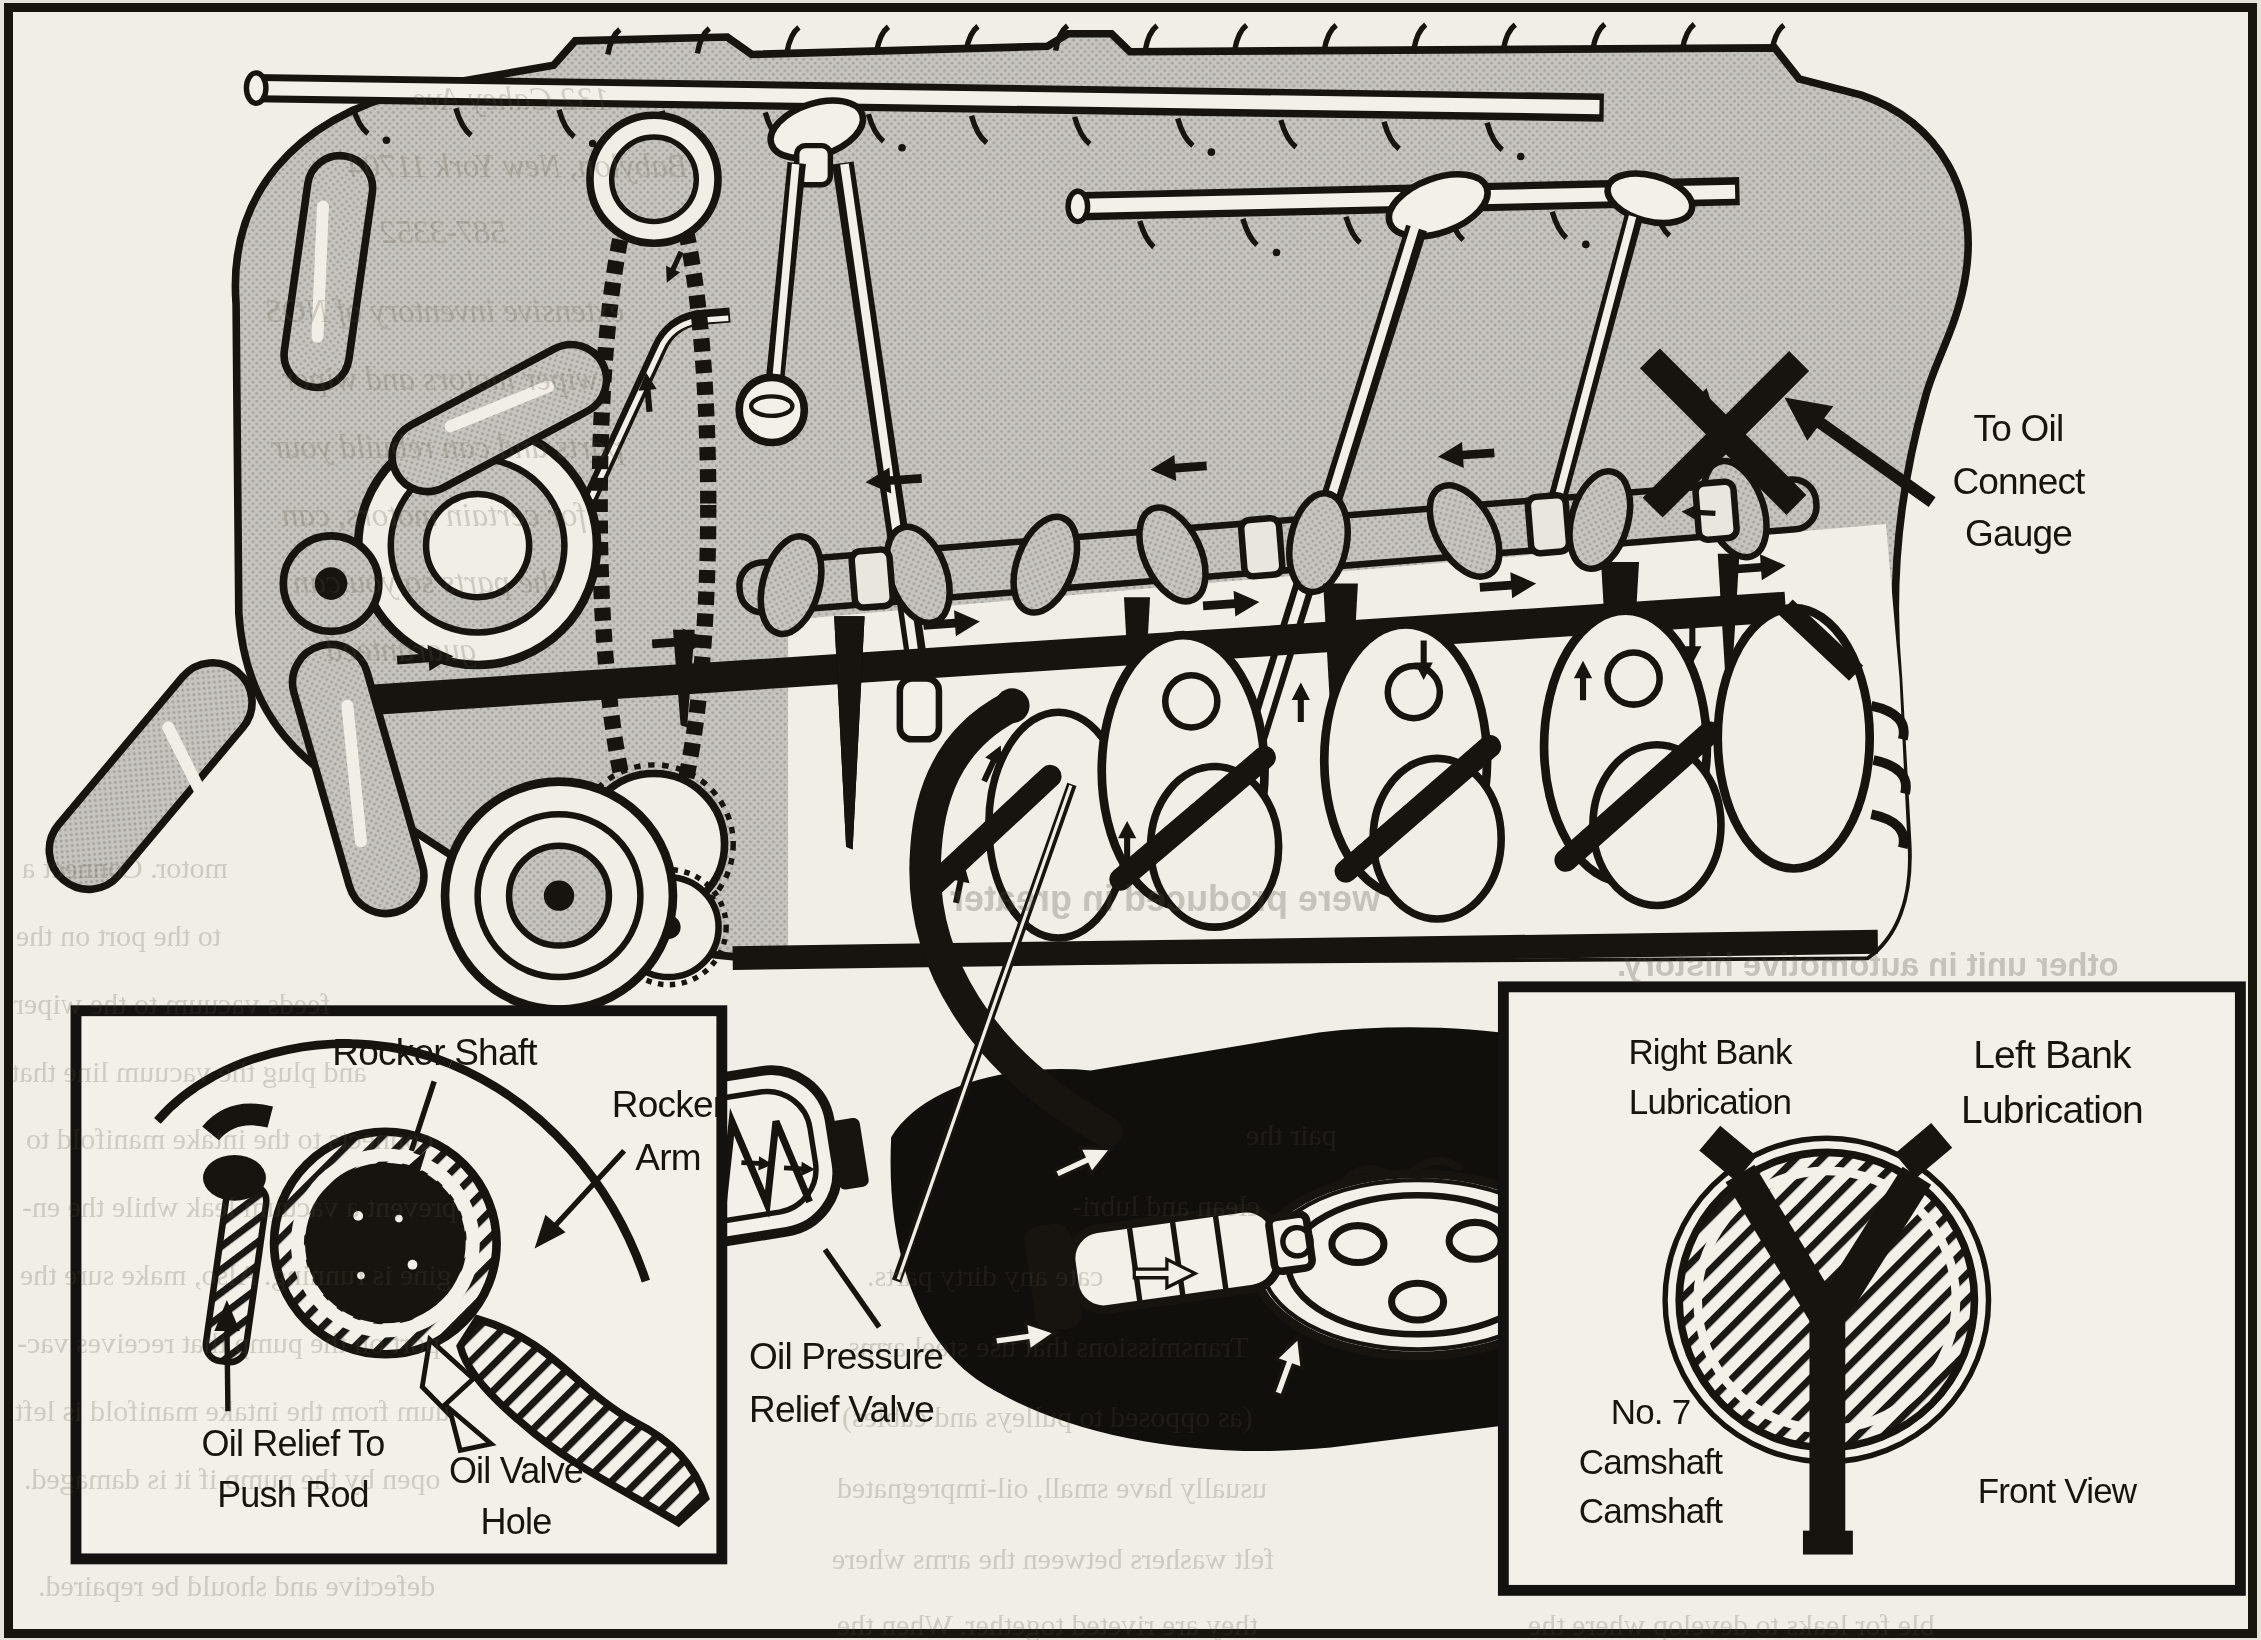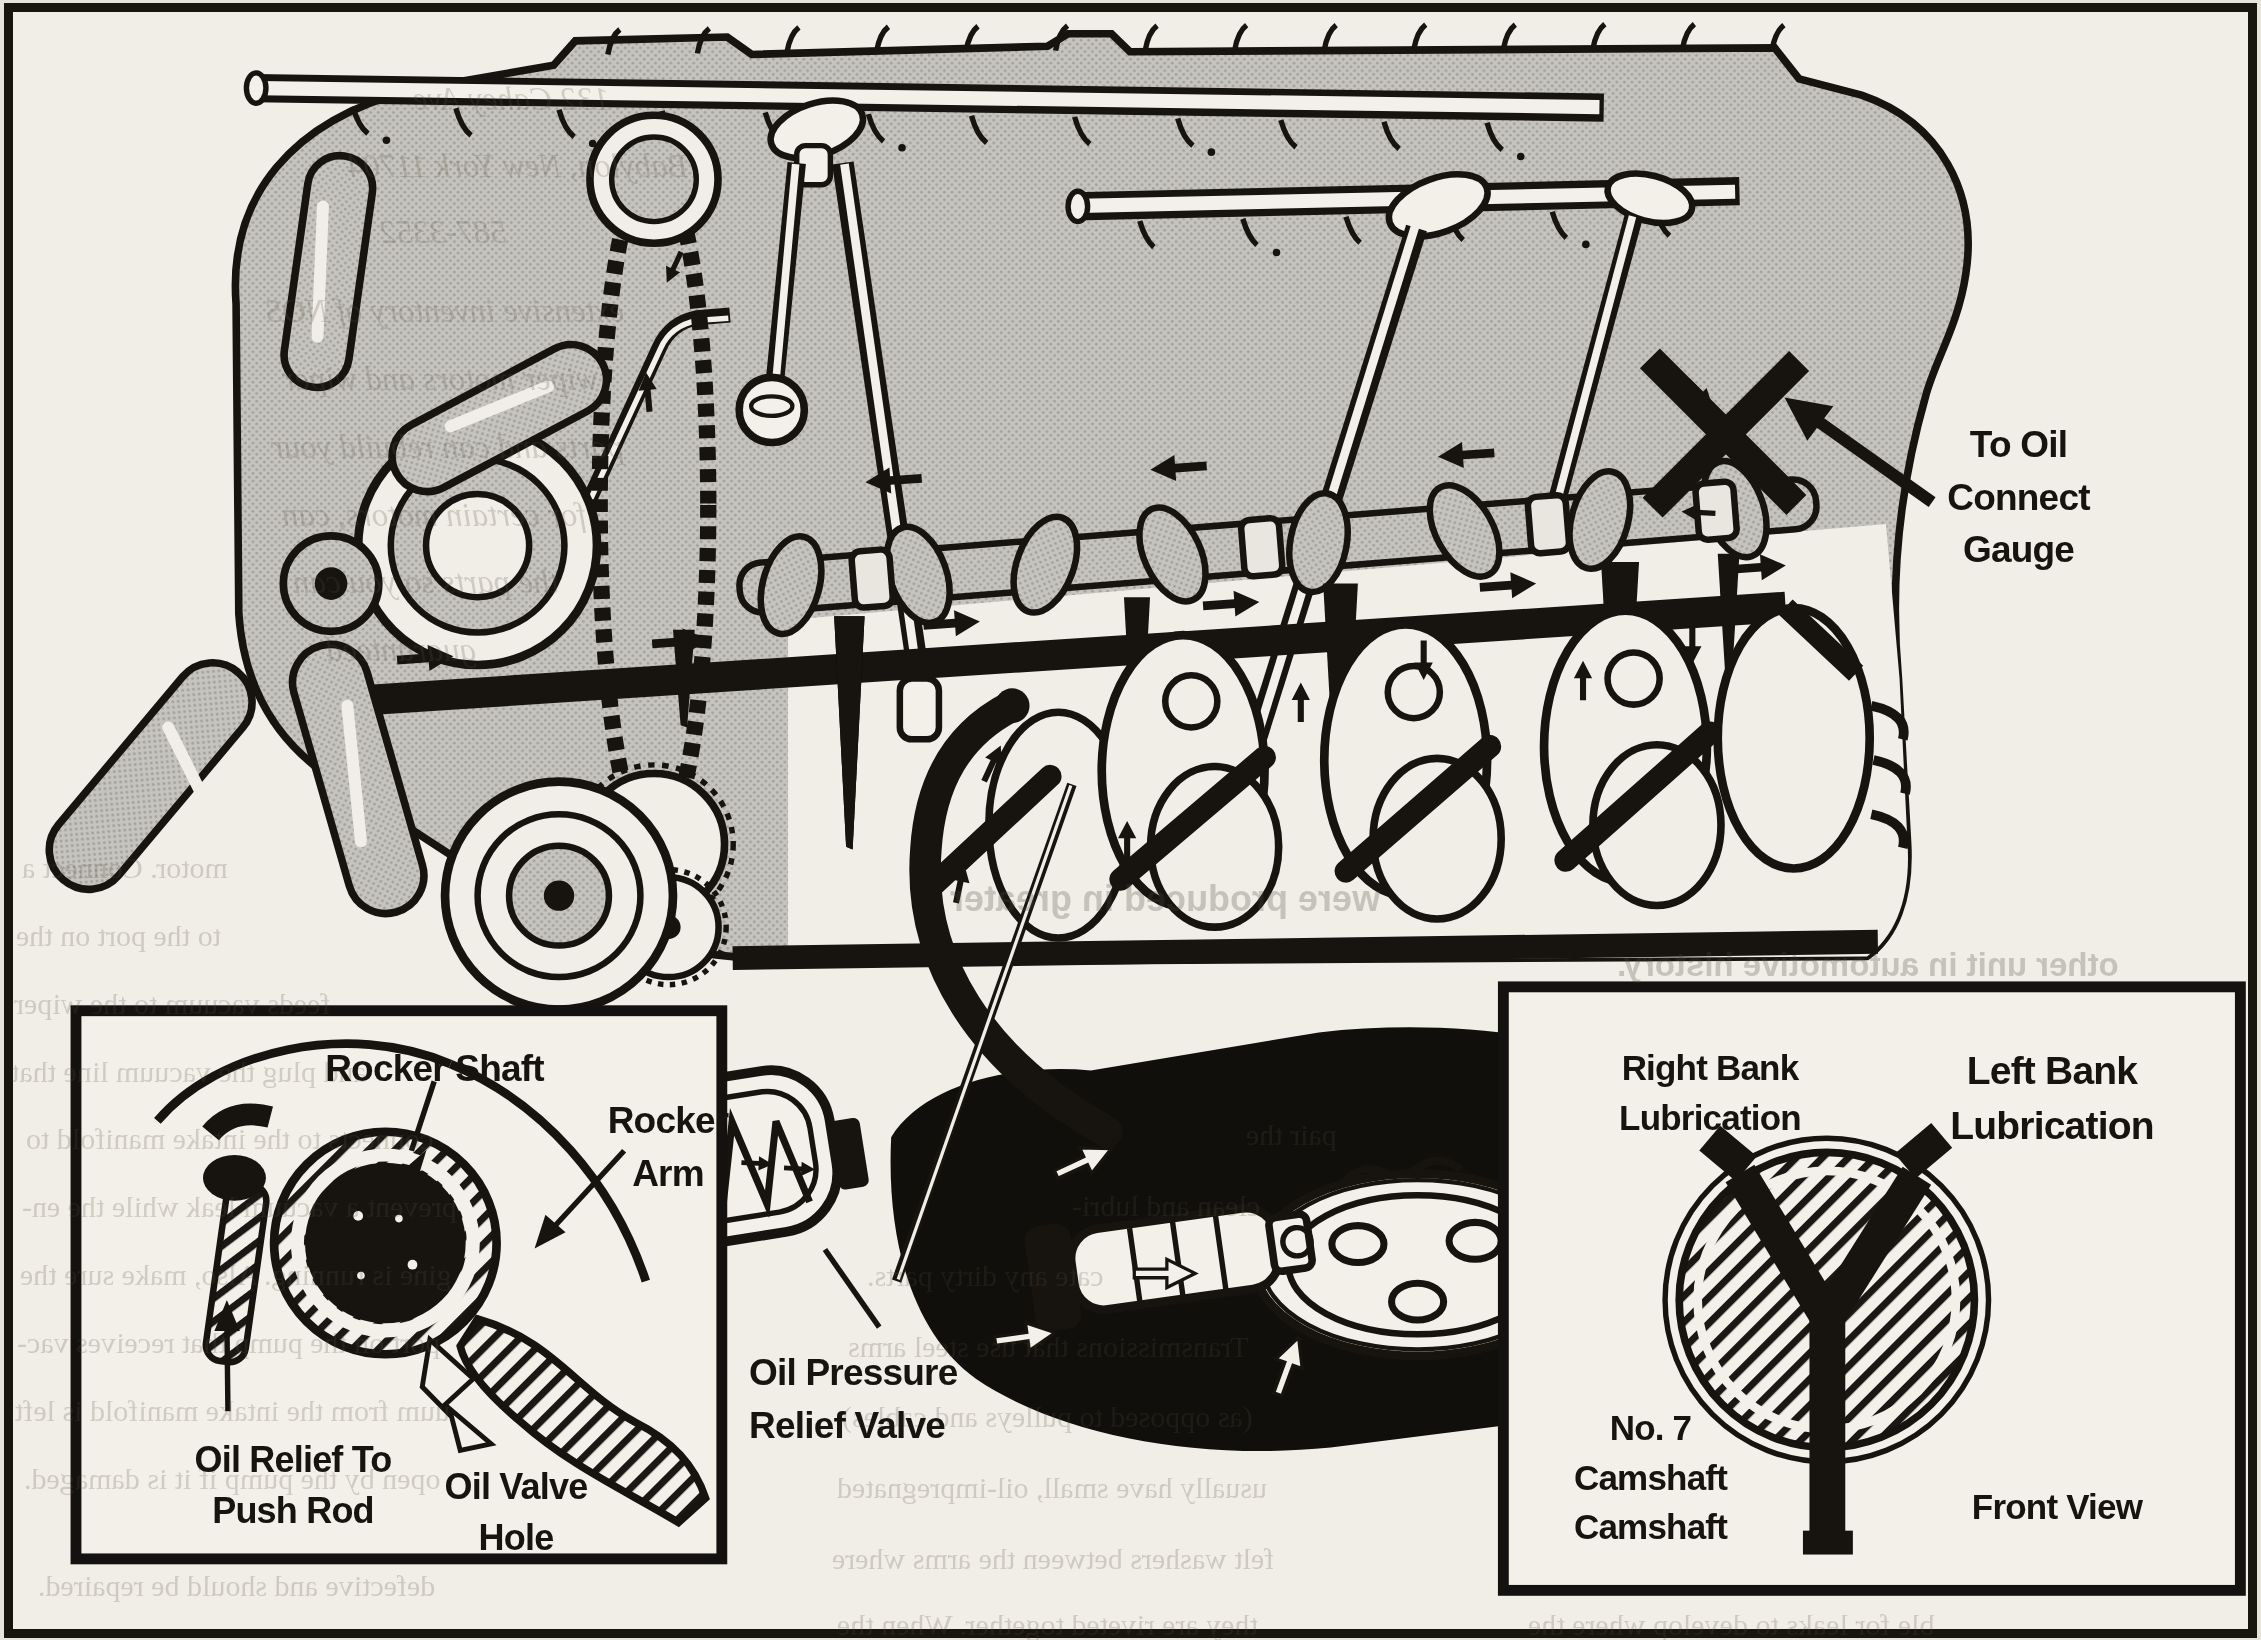--- a/index.html
+++ b/index.html
@@ -7,22 +7,22 @@
         font-family:"Liberation Sans",sans-serif;}
   .frame{position:absolute;left:4.3px;top:3.3px;right:4.3px;bottom:3.3px;border:9.8px solid #18150f;
          background:#f0eee7;}
   svg.art{position:absolute;left:0;top:0;z-index:1;}
   .ghostlayer{position:absolute;left:0;top:0;width:100%;height:100%;z-index:2;pointer-events:none;}
   .g{position:absolute;font-family:"Liberation Serif",serif;color:rgba(85,78,64,0.22);
      white-space:nowrap;transform:scaleX(-1);mix-blend-mode:multiply;font-size:30px;}
   .gi{font-style:italic;}
   .gb{font-family:"Liberation Sans",sans-serif;font-weight:bold;color:rgba(75,70,58,0.26);}
   .lbllayer{position:absolute;left:0;top:0;width:100%;height:100%;z-index:3;pointer-events:none;}
-  .lbl{position:absolute;font-weight:bold;color:#171410;text-align:center;line-height:1.42;
-       letter-spacing:-0.8px;margin-top:16px;}
+  .lbl{position:absolute;font-weight:normal;color:#171410;text-align:center;line-height:1.42;
+       letter-spacing:-0.8px;}
   .lbl.left{text-align:left;}
 </style>
 </head>
 <body>
 
 <div class="page">
 <div class="frame"></div>
 
 <svg class="art" width="2261" height="1641" viewBox="0 0 4166 3023">
   <defs>

